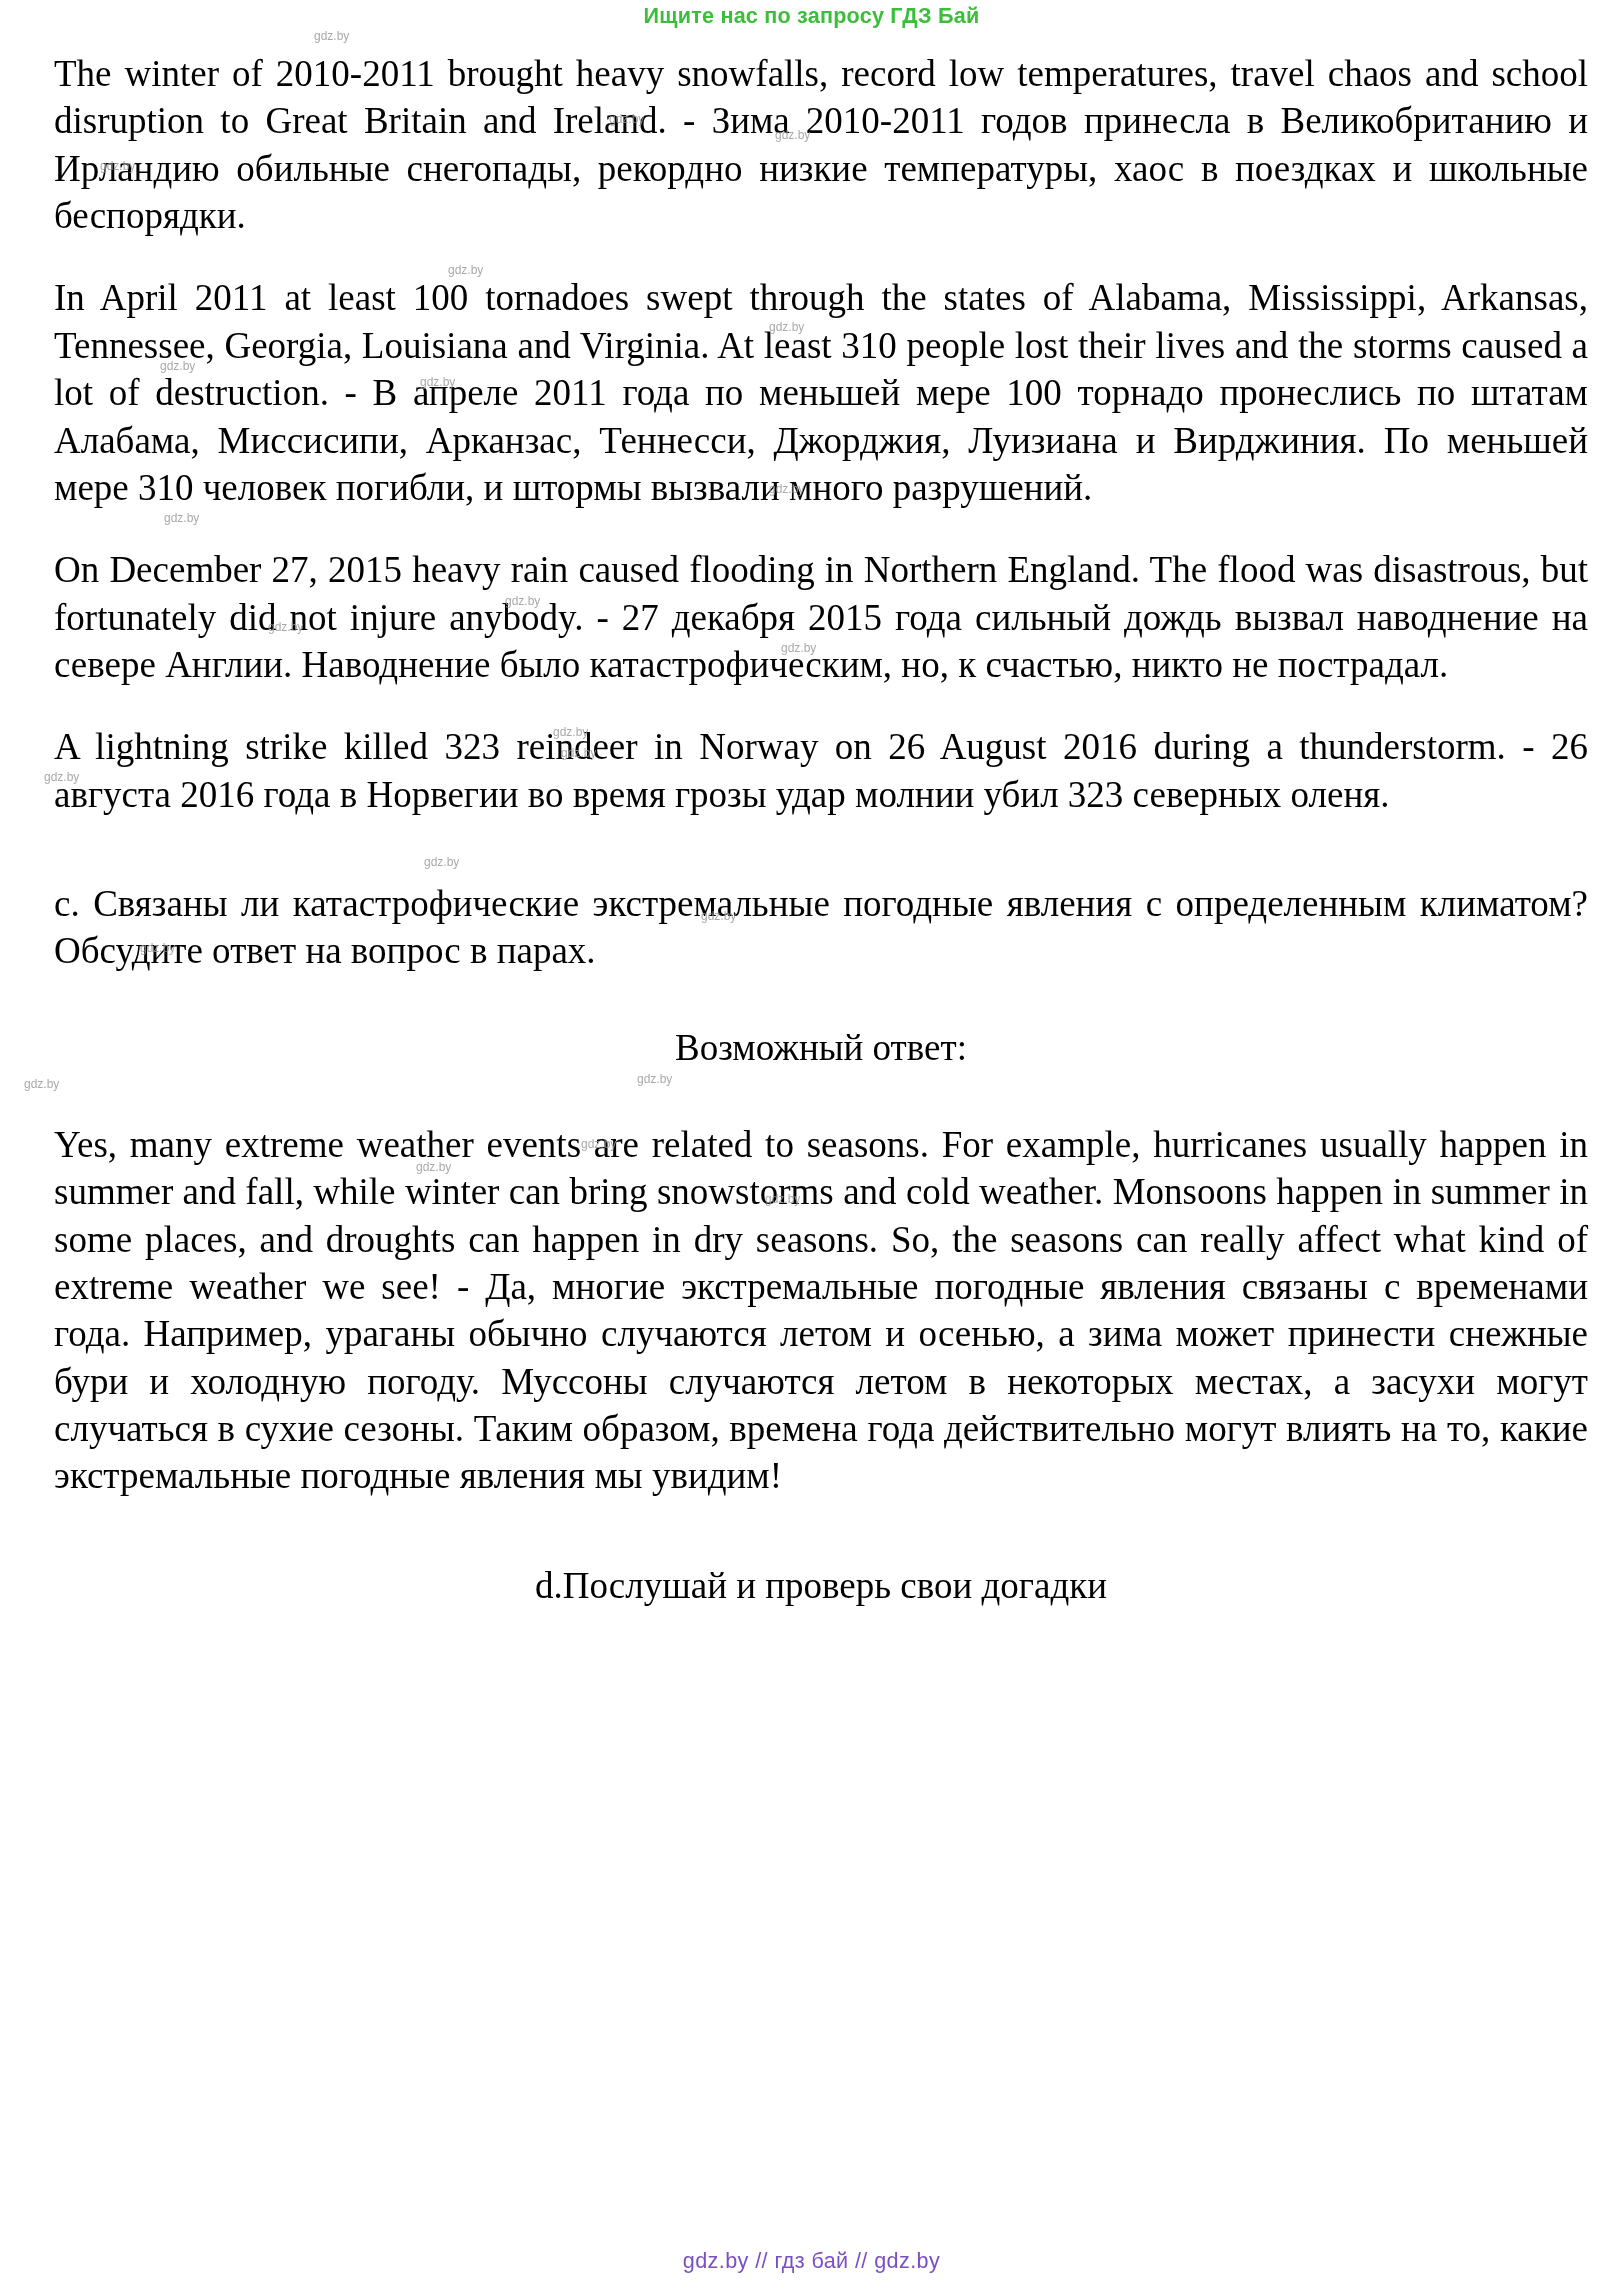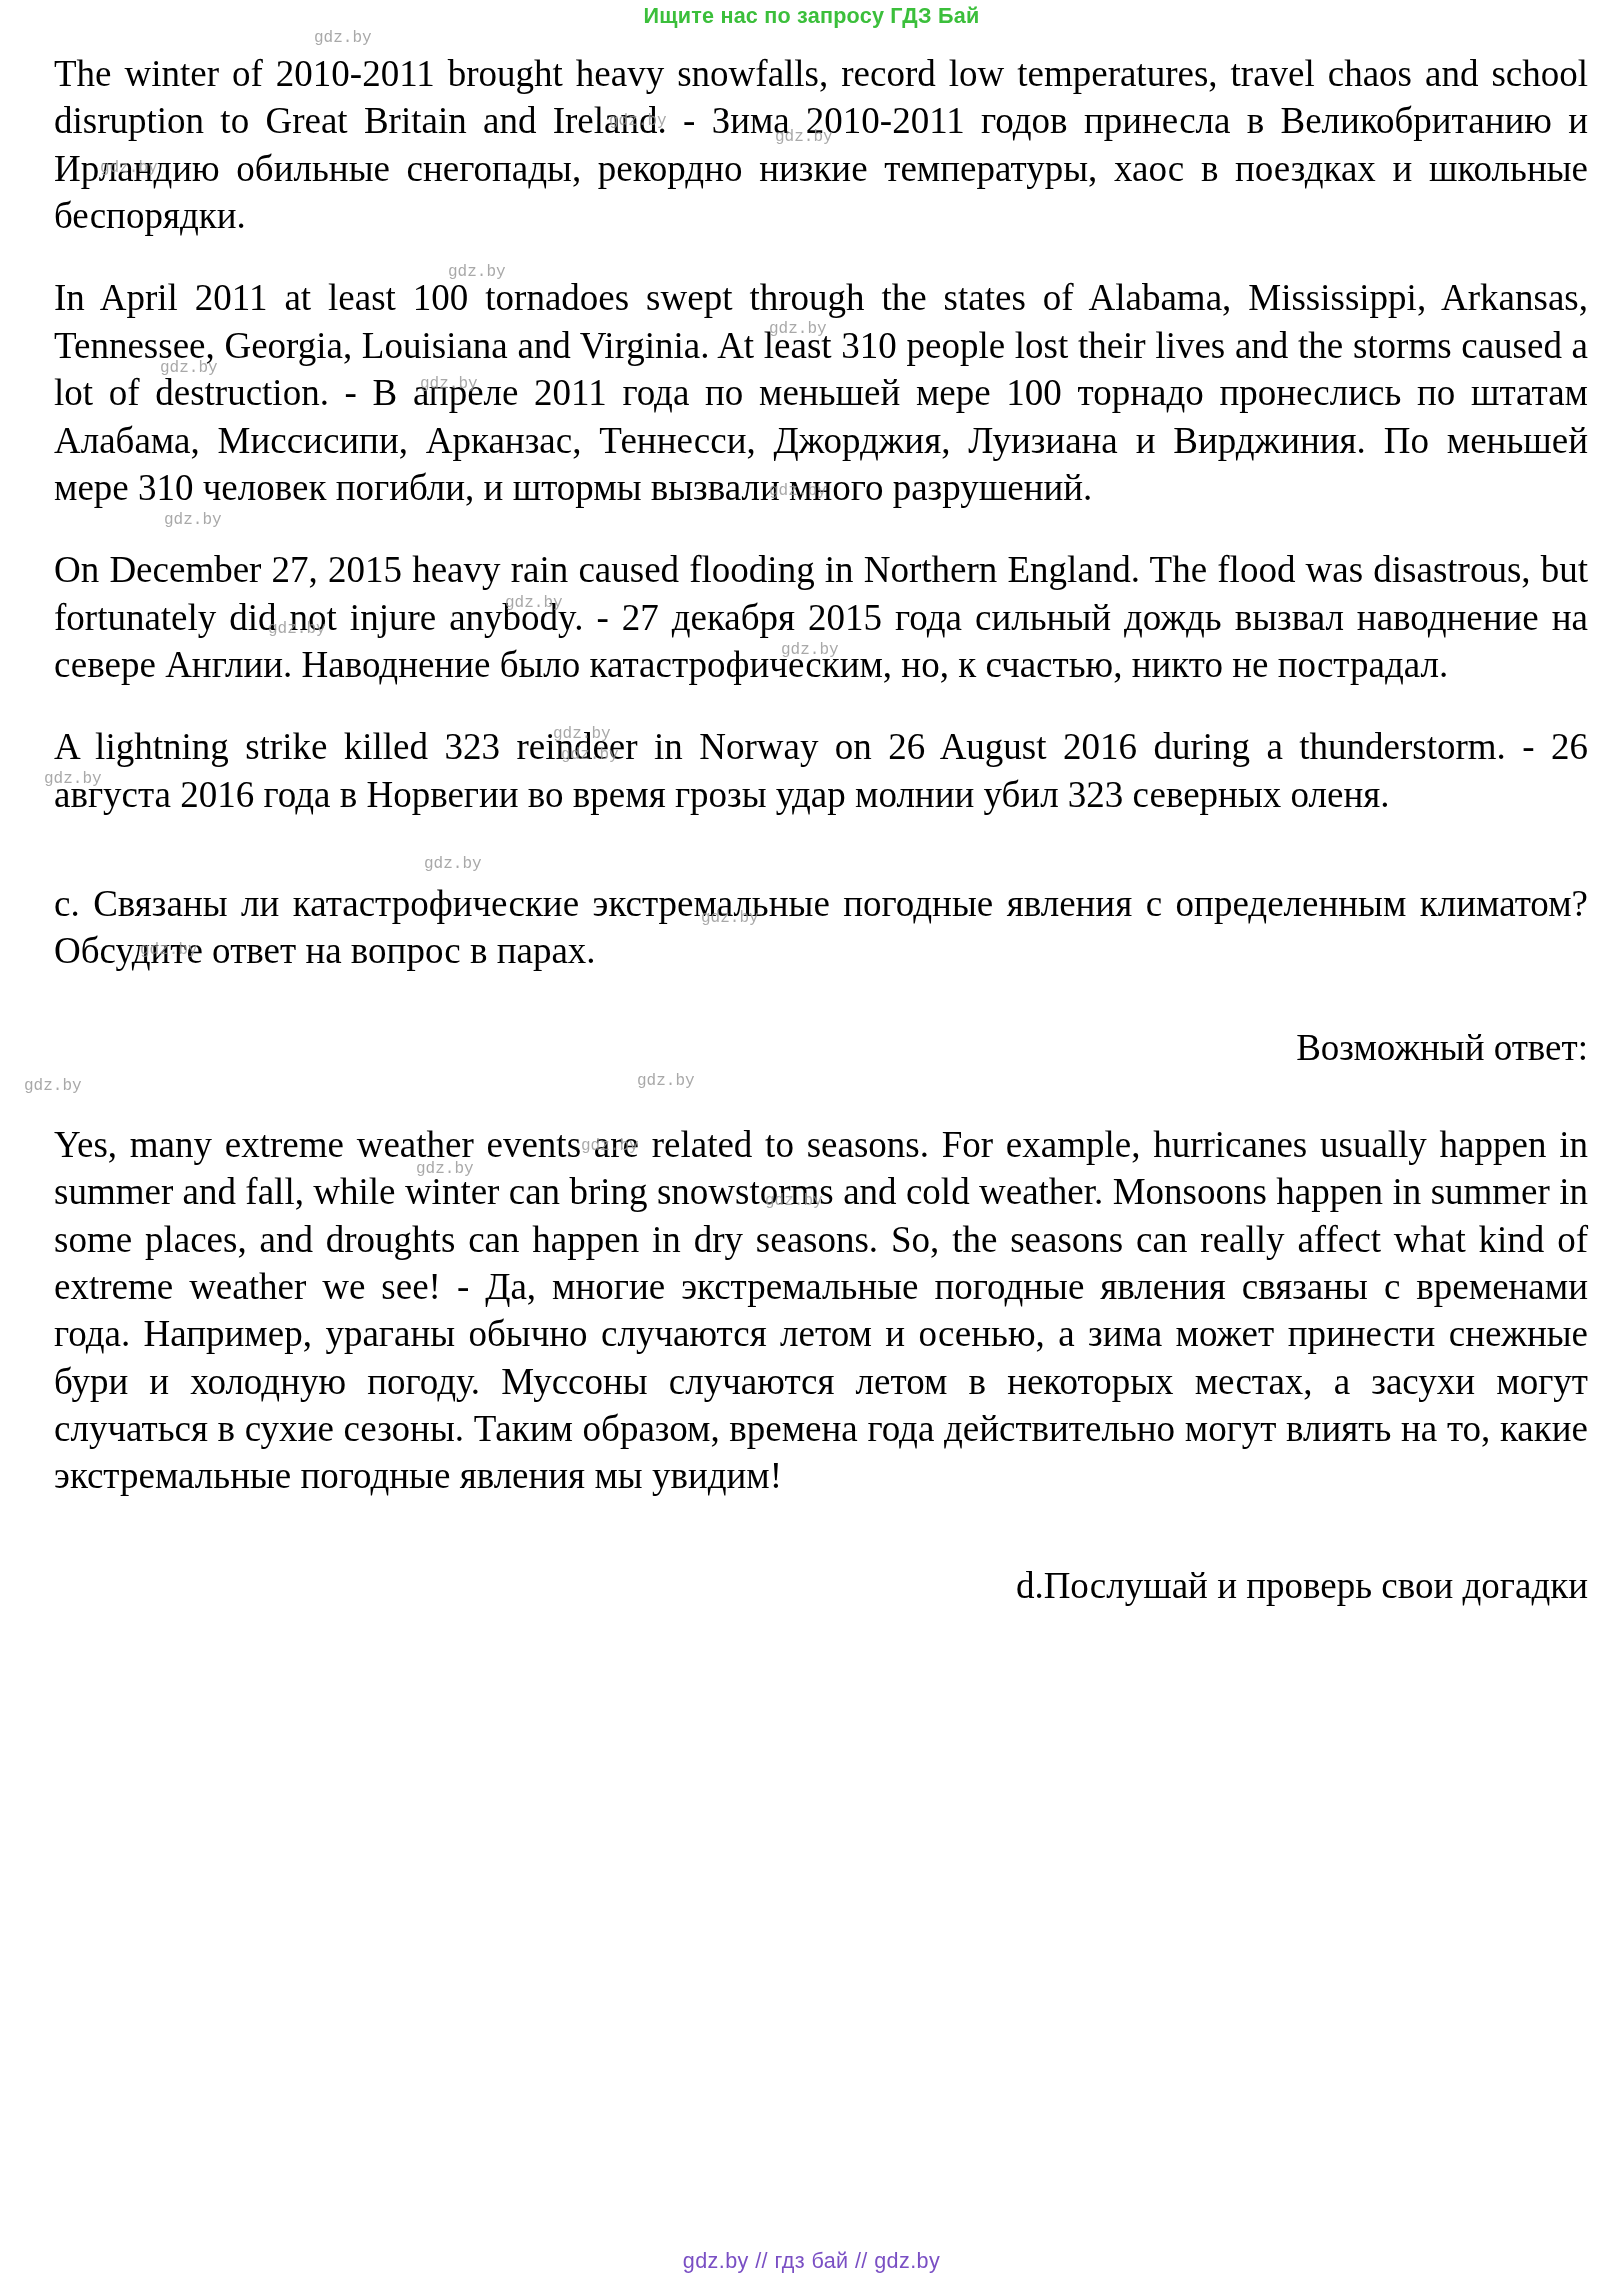--- a/index.html
+++ b/index.html
@@ -43,40 +43,40 @@
   }
   p.para {
     margin: 0 0 35px 0;
     font-size: 37px;
     line-height: 1.28;
     text-align: justify;
     text-justify: inter-word;
     hyphens: none;
   }
   p.para.nojust {
-    text-align: right;
+    text-align: center;
   }
   .spacer-lg { height: 27px; }
   .spacer-md { height: 14.4px; }
   .bottom-bar {
     position: absolute;
     bottom: 9.6px;
     left: 0;
     width: 100%;
     text-align: center;
     font-family: "Liberation Sans", sans-serif;
     font-size: 21.6px;
     color: #7a4fc4;
     letter-spacing: 0.4px;
     margin-top: 40px;
   }
   .wm {
     position: absolute;
-    font-family: Liberation Mono, monospace;
-    font-size: 16px;
+    font-family: Liberation Sans, sans-serif;
+    font-size: 12px;
     color: #9a9a9a;
     opacity: 0.85;
     pointer-events: none;
     white-space: nowrap;
   }
 </style>
 </head>
 <body>
 
 <div class="page">

